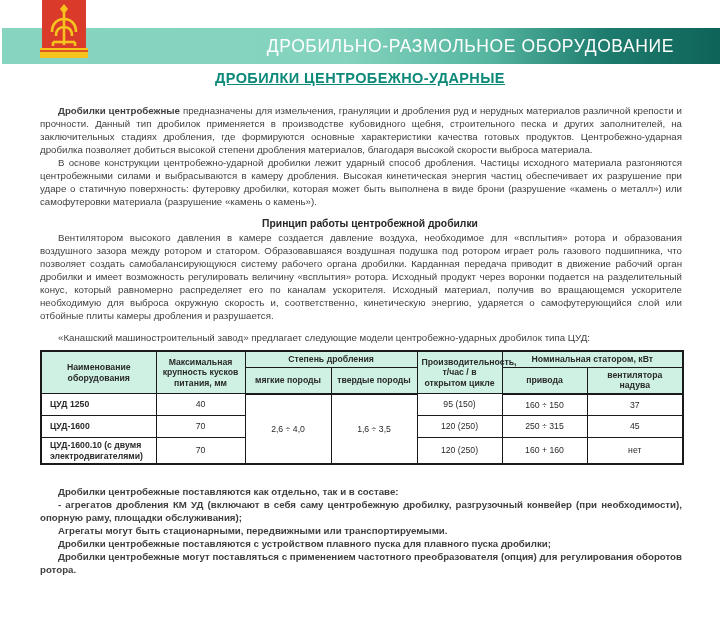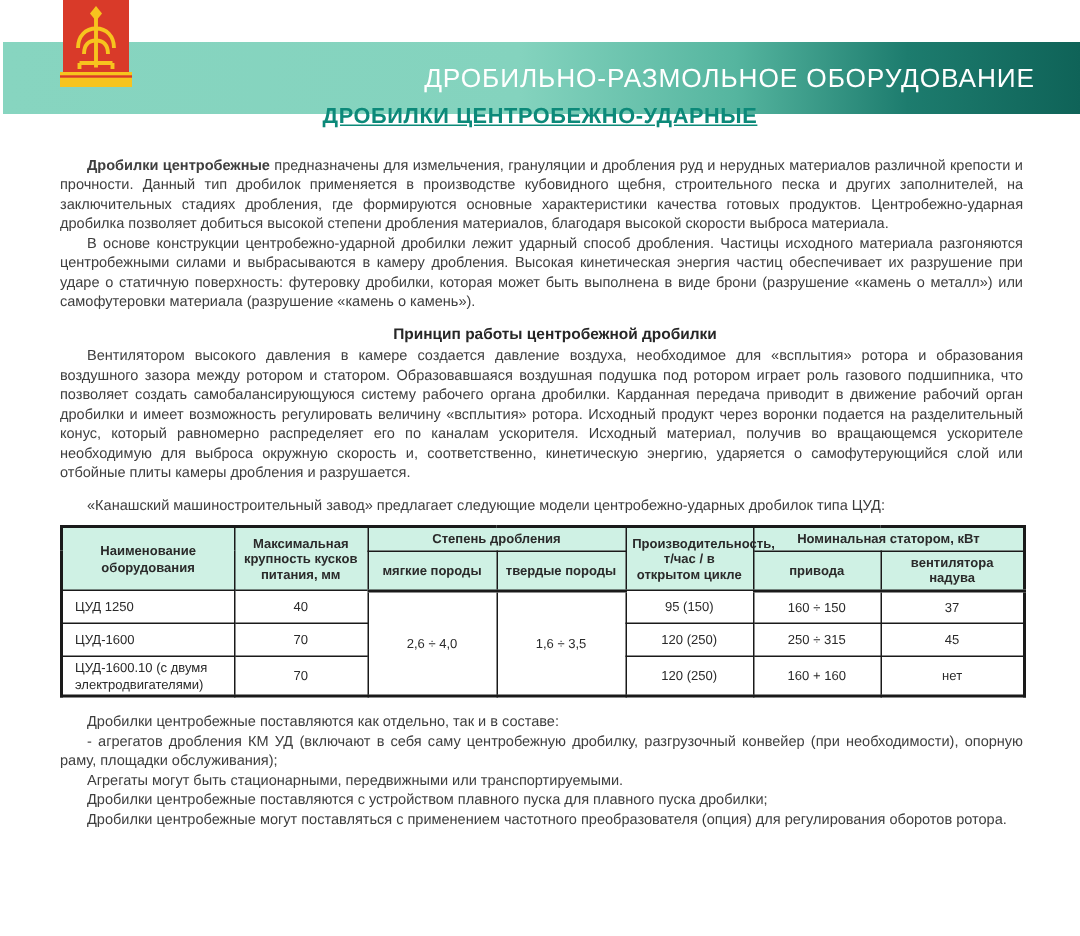--- a/index.html
+++ b/index.html
@@ -7,24 +7,24 @@
   body {
     width:720px; height:624px;
     background:#ffffff;
     font-family:"Liberation Sans", sans-serif;
     overflow:hidden;
   }
   .page { position:relative; width:720px; height:624px; background:#fff; }
 
   
   .band {
-    position:absolute; top:28px; left:2px; right:0; height:48px;
+    position:absolute; top:28px; left:2px; right:0; height:36px;
     background:linear-gradient(90deg,#87d5c0 0%,#84d3be 48%,#55b59f 68%,#1d7c6e 84%,#0f6358 100%);
     display:flex; align-items:center; justify-content:flex-end;
-    padding-right:30px;
+    padding-right:46px;
     color:#ffffff; font-size:17.5px; font-weight:400; letter-spacing:0.6px;
     white-space:nowrap;
   }
 
   
   .logo { position:absolute; top:0; left:40px; width:48px; height:58px; z-index:3; }
   .logo svg { display:block; }
 
   .page-title {
     position:absolute; top:70px; left:0; width:100%;
@@ -56,24 +56,24 @@
   }
   table.models th, table.models td {
     border:1px solid #1a1a1a;
     text-align:center; vertical-align:middle;
     padding:2px 4px; line-height:10.5px;
   }
   table.models thead th { background:#cff1e4; font-weight:bold; }
   table.models thead tr:last-child th { border-bottom:2px solid #1a1a1a; }
   table.models tbody td { height:22px; background:#fff; }
   table.models tbody td.model-name {
-    text-align:left; padding-left:8px; font-weight:normal;
+    text-align:left; padding-left:8px; font-weight:bold;
   }
 
-  .notes { margin-top:10px; }
+  .notes { margin-top:20px;font-weight:bold; }
 </style>
 </head>
 <body>
 
 <div class="page">
 
   <div class="band">
     <span>ДРОБИЛЬНО-РАЗМОЛЬНОЕ ОБОРУДОВАНИЕ</span>
   </div>
 

